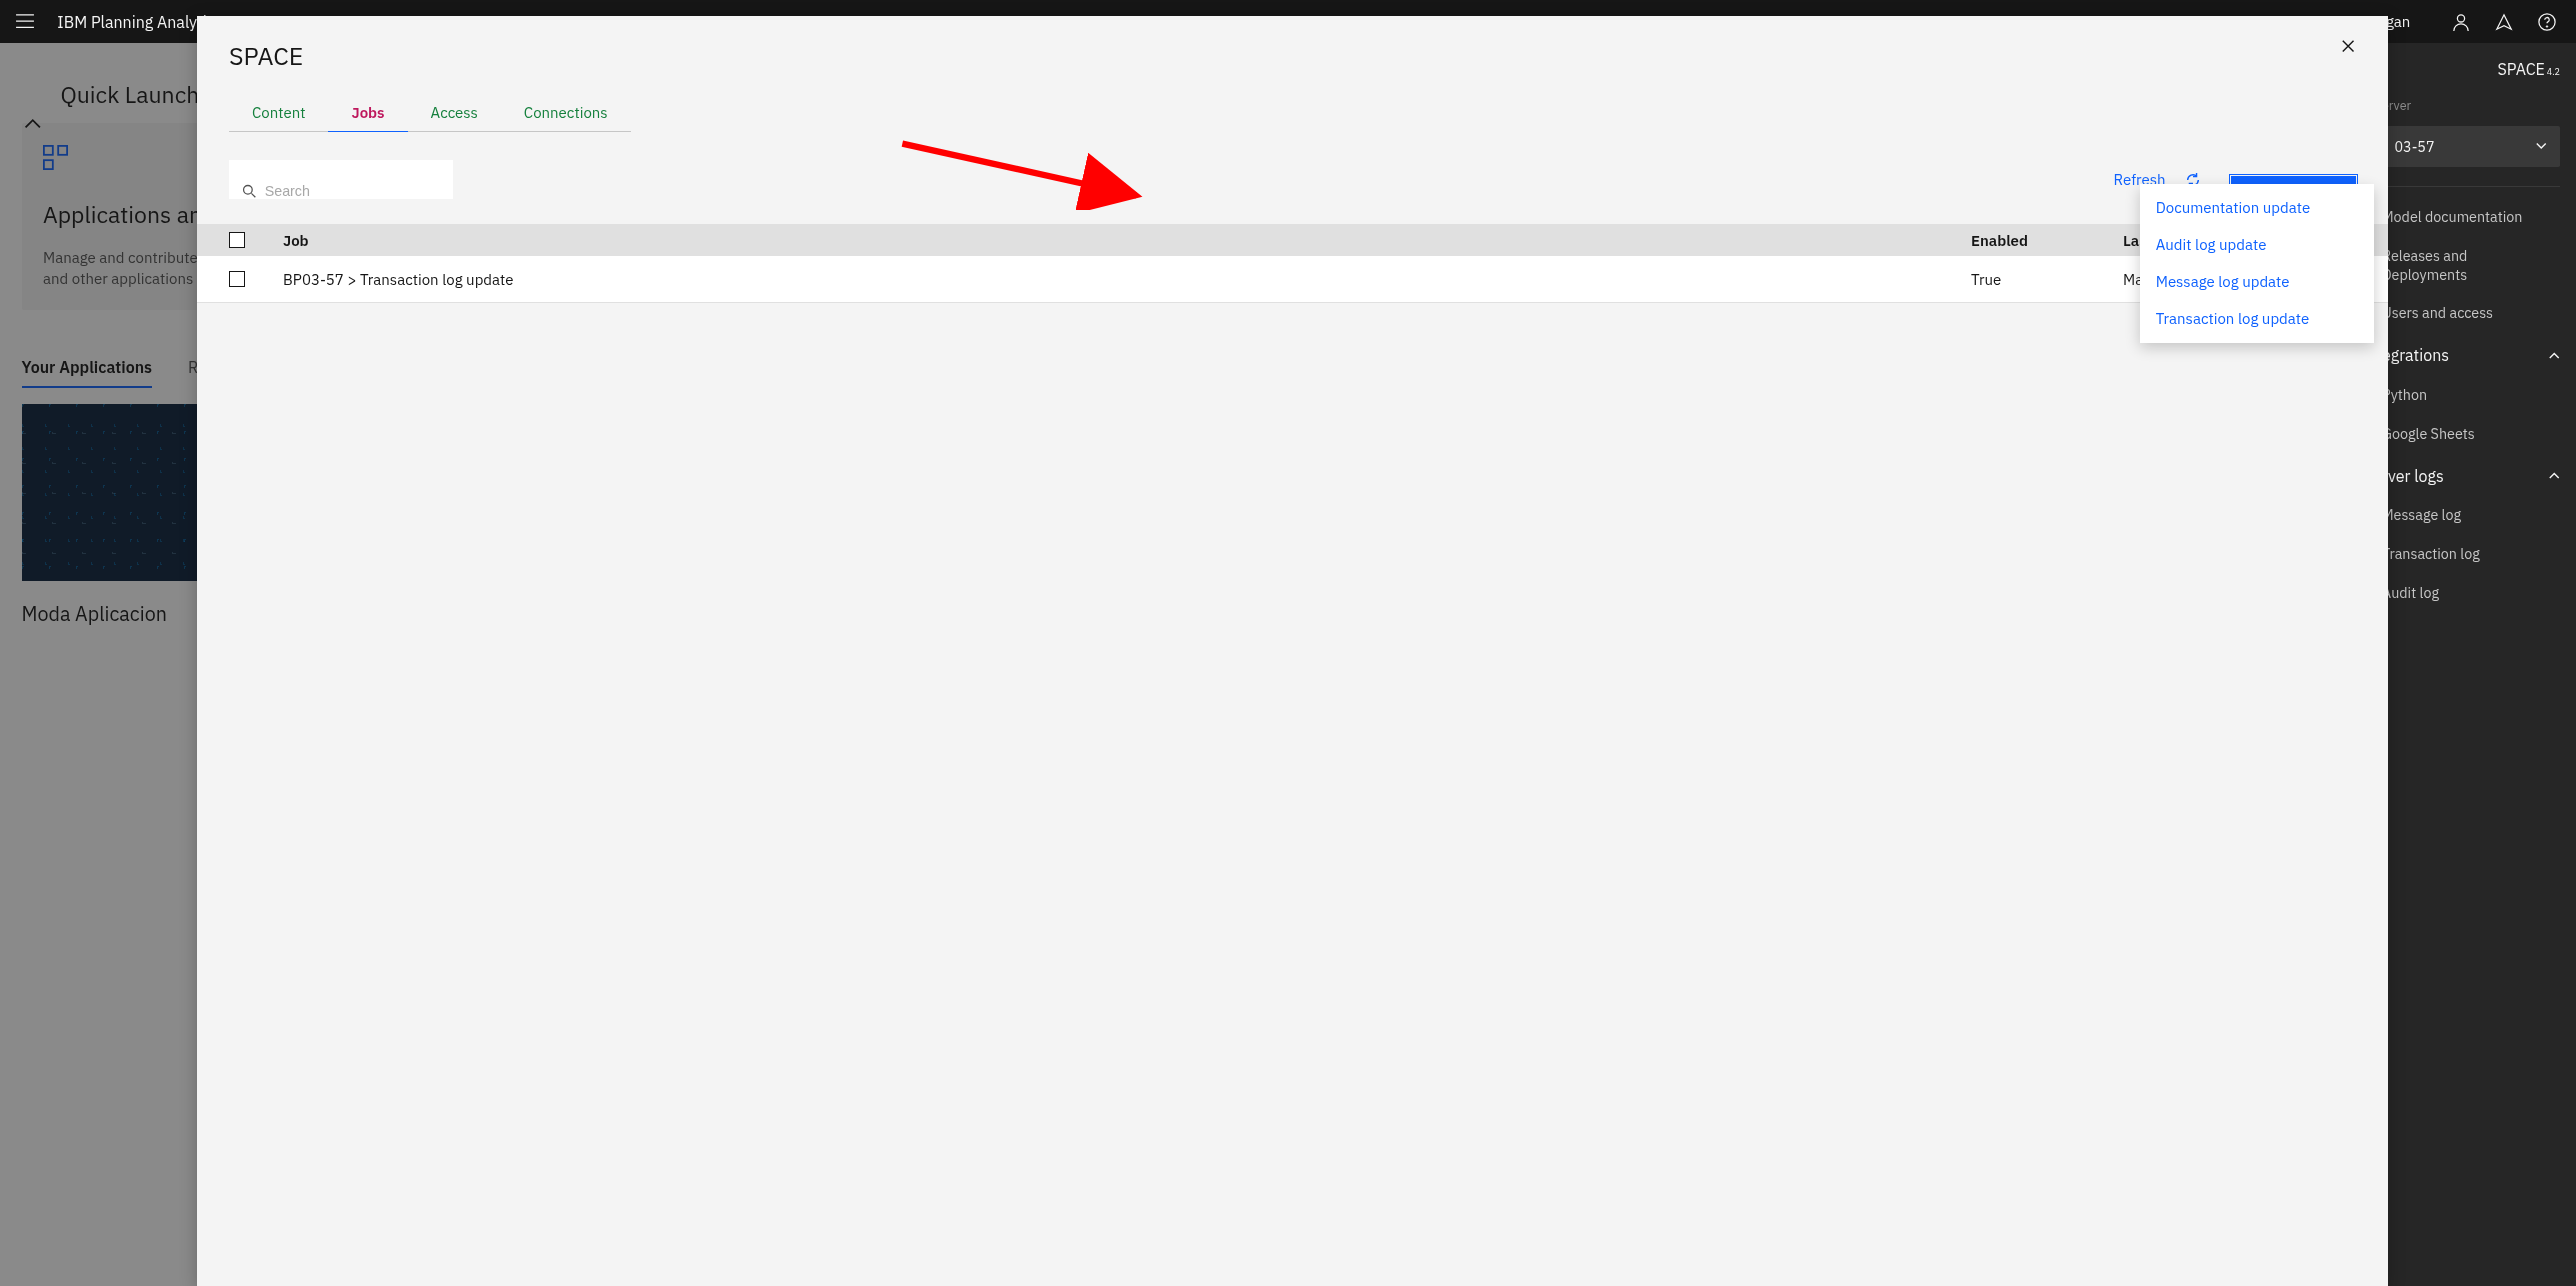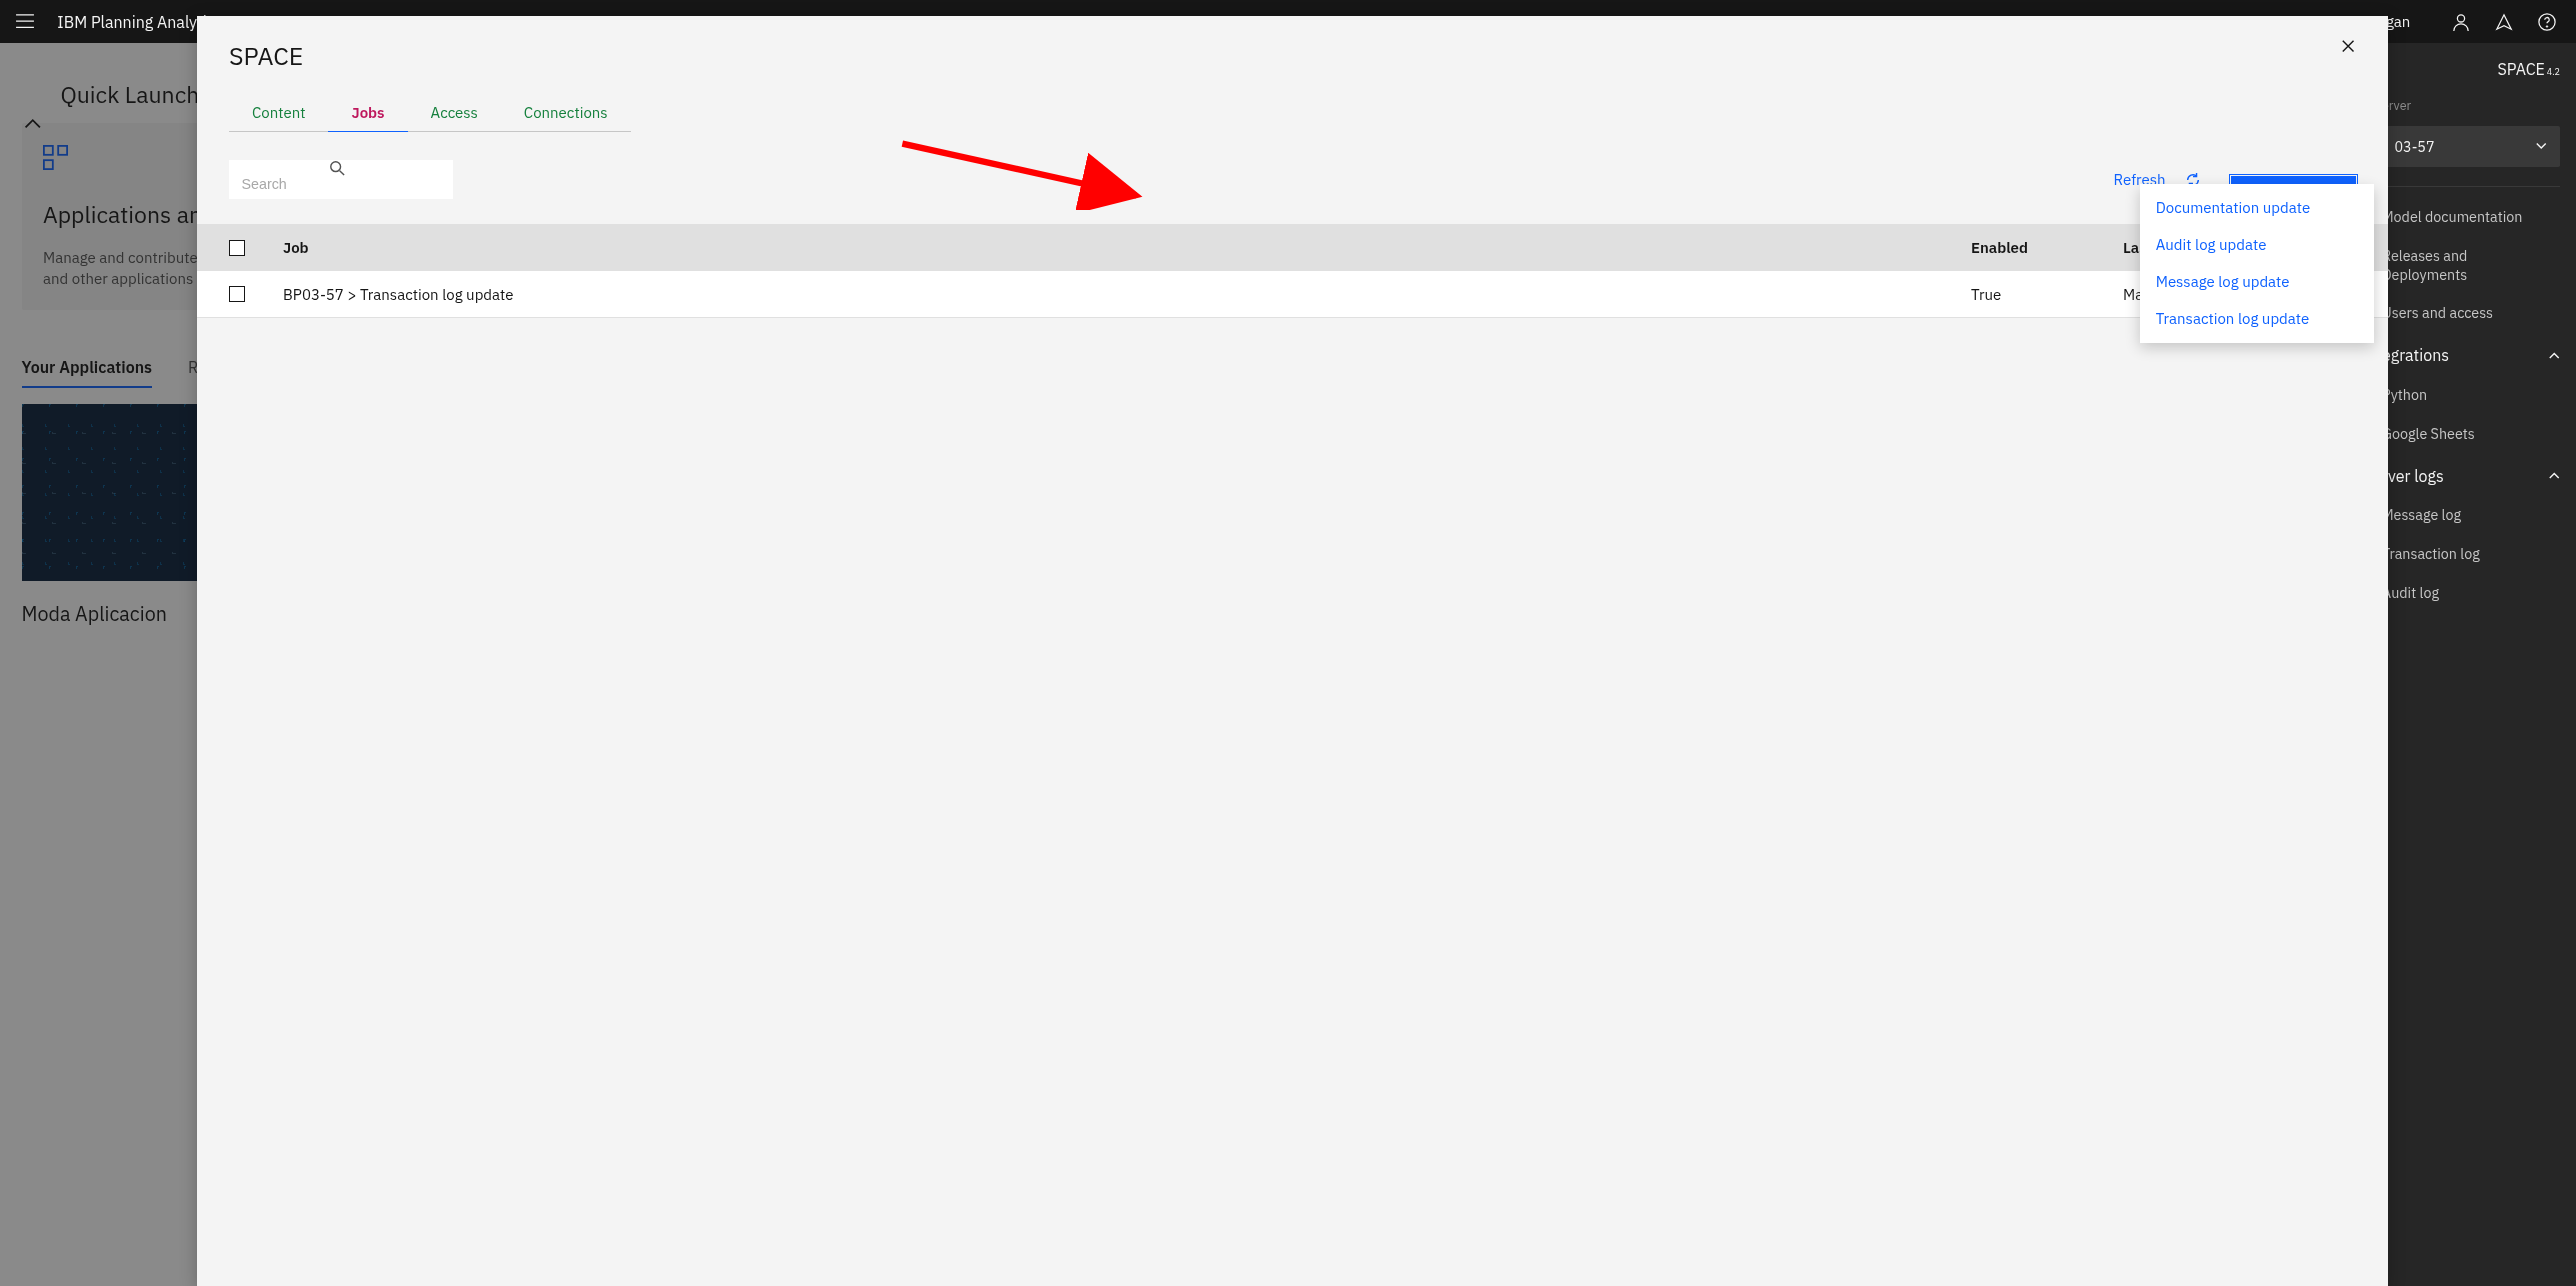--- a/index.html
+++ b/index.html
@@ -96,42 +96,42 @@
   .tabs .tab {
     padding: 9px 23px; font-size: 15px; color:#15803d; cursor:pointer;
     border-bottom: 0.9px solid #c6c6c6;
   }
   .tabs .tab.active { font-weight: 600; color:#be185d; border-bottom: 1.8px solid #0f62fe; }
 
   .toolbar {
     display:flex; align-items:center; margin-top: 12.5px; padding: 0 32px;
   }
   .search-box {
-    width: 224px; height: 39px; background:#fff; display:flex; align-items:center; padding: 0 12.5px; flex-direction: column;
+    width: 224px; height: 39px; background:#fff; display:flex; align-items:flex-end; padding: 0 12.5px;
   }
   .search-box input {
     border:none; outline:none; width:100%; font-size:14.3px; color:#161616; background:transparent;
   }
   .search-box input::placeholder { color:#a8a8a8; }
   .toolbar-spacer { flex:1; }
   .refresh-btn {
     display:flex; align-items:center; gap:19px; color:#0f62fe; font-size:15px;
     padding: 9px 12.5px; cursor:pointer;
   }
   .newjob-btn {
     margin-left: 18px; height: 39px; min-width: 125px;
     background:#0f62fe; color:#fff; font-size:15px;
     display:flex; align-items:center; justify-content:space-between; padding: 0 16px;
     outline: 1.8px solid #0f62fe; outline-offset: 1.8px; cursor:pointer;margin-top:32px;
   }
 
   .table { margin-top: 9px; }
   .thead {
     display:grid; grid-template-columns: 54px 1fr 152px 233px;
-    background:#e0e0e0; padding: 0 32px; height: 47px; align-items:center;
+    background:#e0e0e0; padding: 0 32px; height: 32px; align-items:center;
     font-weight:600; font-size:15px;
   }
   .trow {
     display:grid; grid-template-columns: 54px 1fr 152px 233px;
     background:#fff; padding: 0 32px; height: 47px; align-items:center;
     font-size:15px; border-bottom:0.9px solid #e0e0e0;
   }
   .chk {
     width:16px; height:16px; border:1.3px solid #161616; background:#fff; cursor:pointer;
   }

